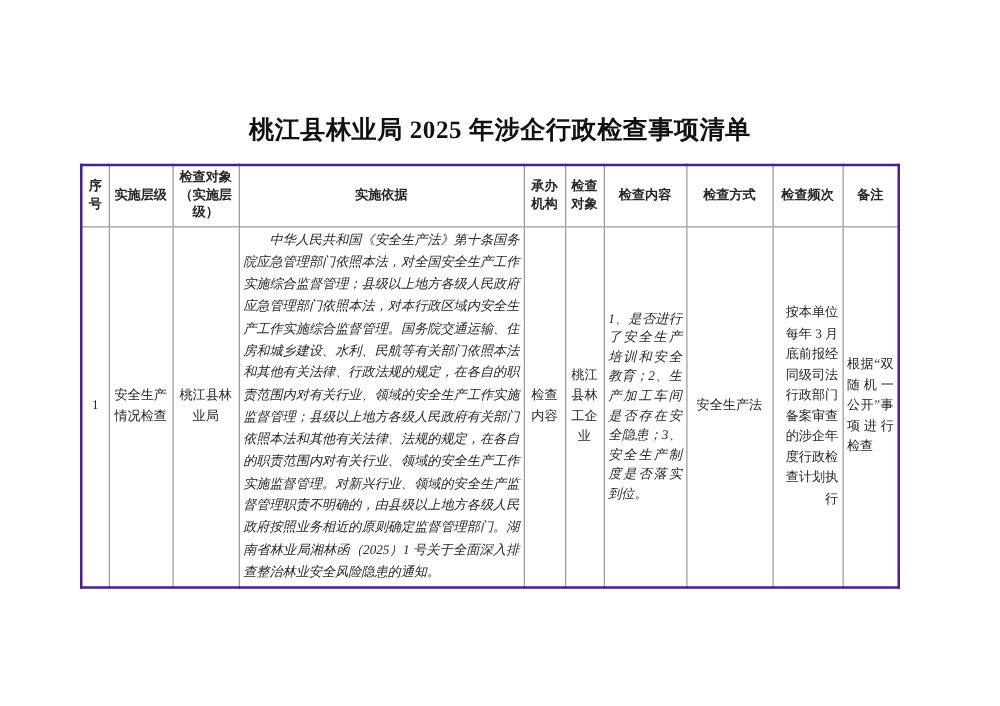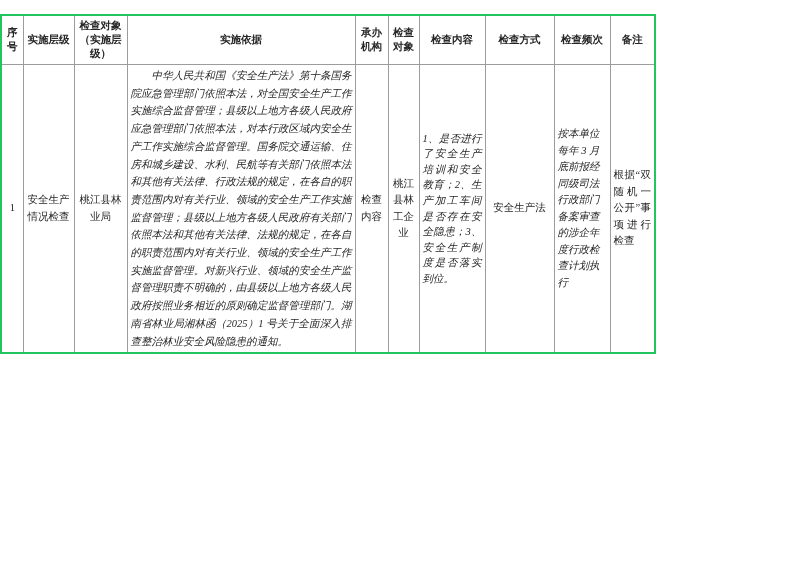--- a/index.html
+++ b/index.html
@@ -22,25 +22,26 @@
     margin: 0;
     padding-top: 91px;
     text-align: center;
     font-size: 20px;
     font-weight: bold;
     letter-spacing: 0.5px;
     color: #111111;
     line-height: 26px;
   }
   table.inspection {
+    margin-left: 64px;
     margin-top: 14px;
     width: 654px;
     table-layout: fixed;
     border-collapse: collapse;
-    border: 2px solid #22c55e;
+    border: 2px solid #4c1d95;
   }
   table.inspection th, table.inspection td {
     border: 1px solid #9c9c9c;
     font-size: 10.5px;
     vertical-align: middle;
     padding: 2px 3px;
     word-break: break-all;
     overflow: hidden;
   }
   table.inspection th {
@@ -67,30 +68,30 @@
     line-height: 15.6px;
     padding: 2px 3px;
     font-style: italic;
   }
   td.c-remark {
     text-align: justify;
     line-height: 16.5px;
     padding: 2px 3px;
   }
   td.c-freq {
-    text-align: left;
+    text-align: right;
     line-height: 16.5px;
     padding: 2px 2px;
-    font-style: italic;
   }
 </style>
 </head>
 <body>
 
 <div class="page">
+  <h1 class="title">桃江县林业局 2025 年涉企行政检查事项清单</h1>
 
   <table class="inspection">
     <colgroup>
       <col style="width:22px">
       <col style="width:51px">
       <col style="width:53px">
       <col style="width:228px">
       <col style="width:33px">
       <col style="width:31px">
       <col style="width:66px">

